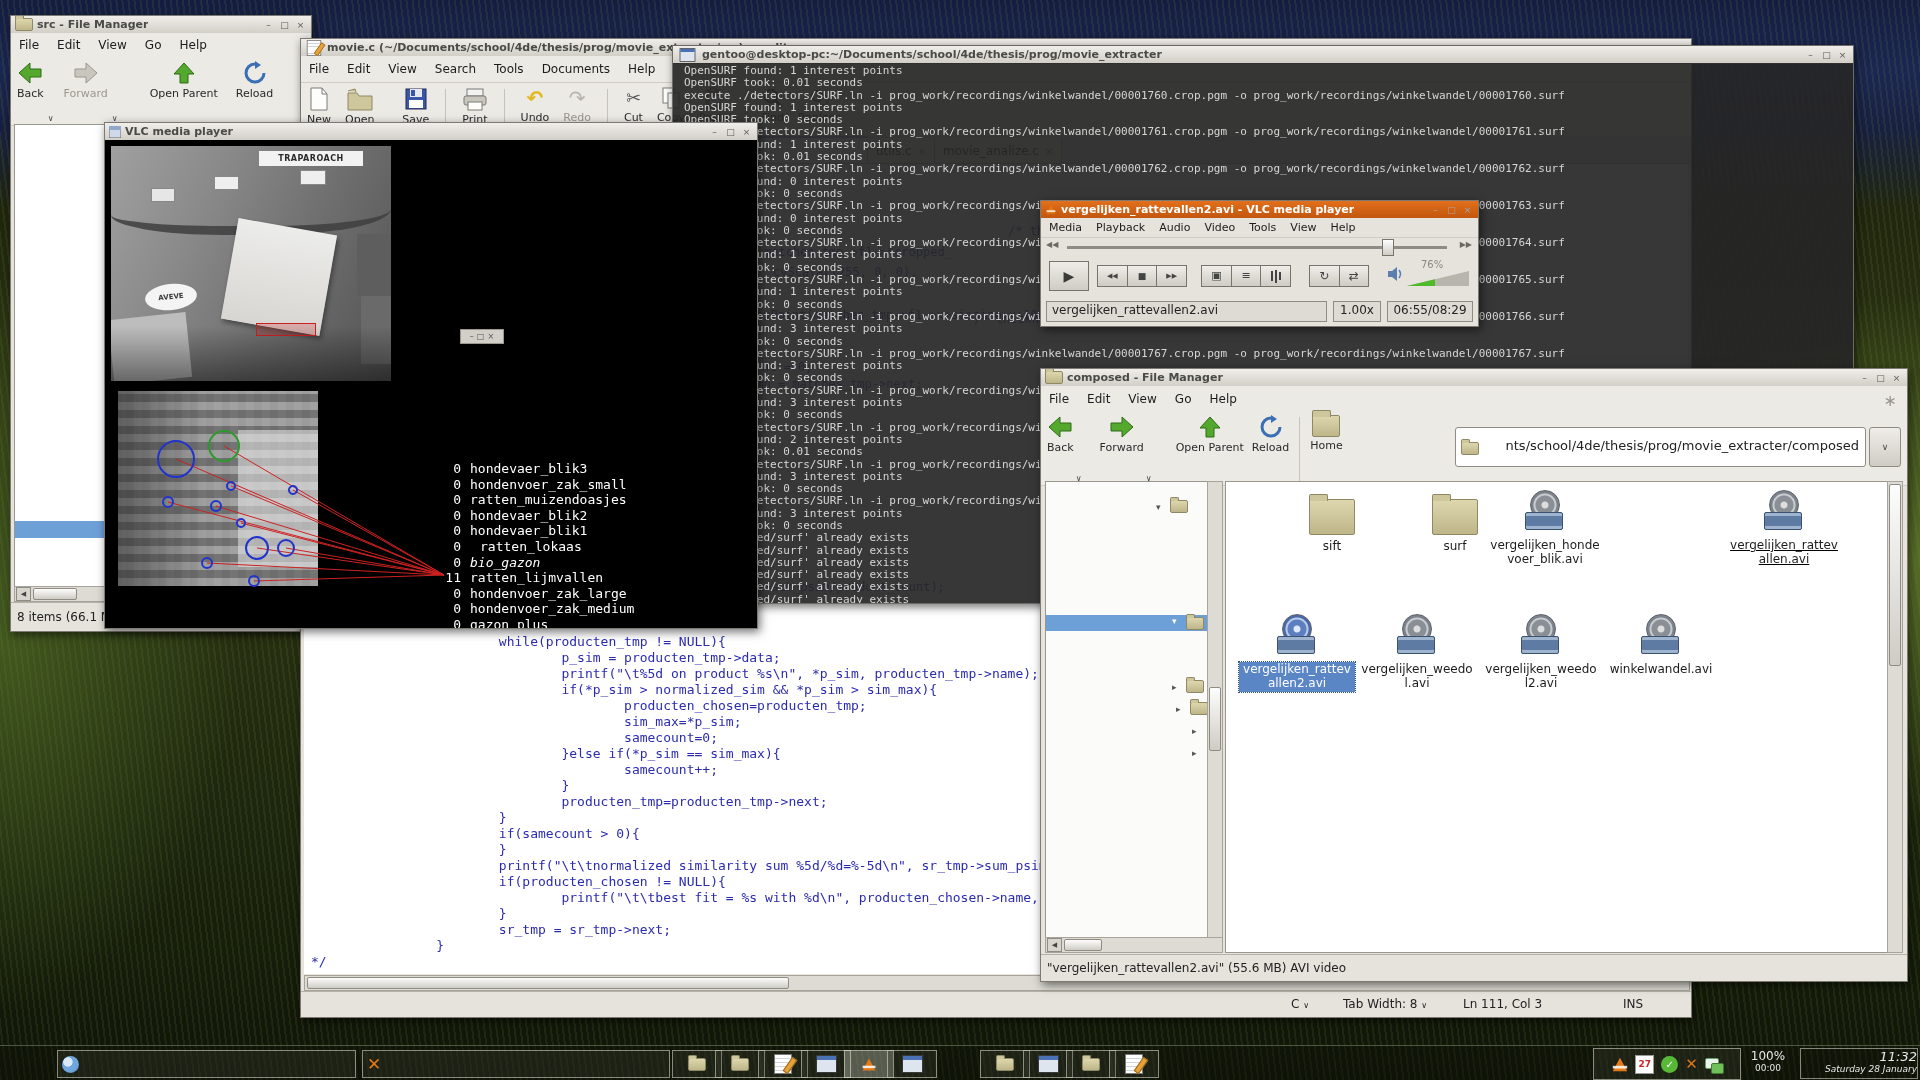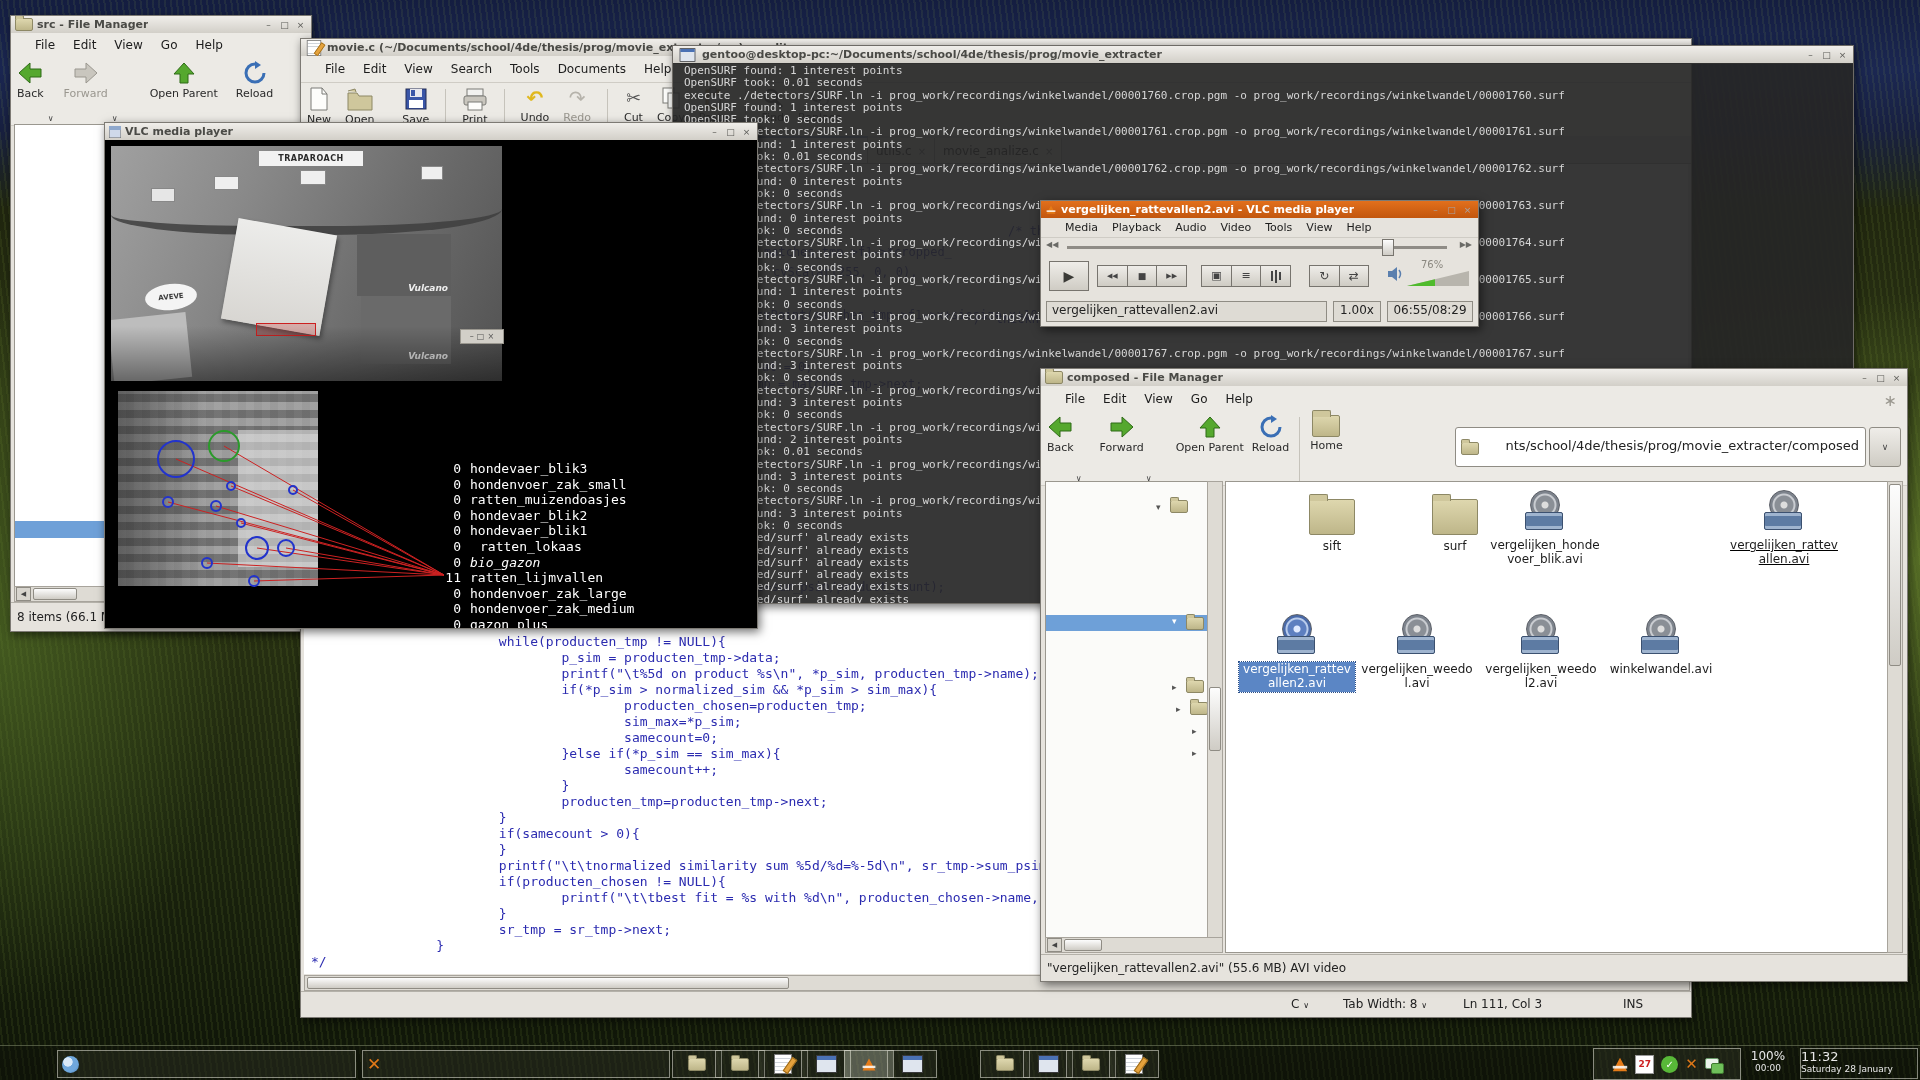--- a/index.html
+++ b/index.html
@@ -9,21 +9,21 @@
       radial-gradient(ellipse 700px 380px at 1915px 560px, rgba(125,160,55,.55), rgba(0,0,0,0) 70%),
       radial-gradient(ellipse 340px 520px at 0px 640px, rgba(95,130,45,.5), rgba(0,0,0,0) 70%),
       repeating-linear-gradient(83deg, rgba(150,180,70,.10) 0 2px, rgba(0,0,0,0) 2px 6px),
       linear-gradient(180deg,#141d40 0,#1b2752 70px,#182040 130px,#20260f 210px,#2c3614 420px,#273012 620px,#1c250e 820px,#131a0a 1000px,#0e1408 1080px);}
   .abs{position:absolute;}
   .win{position:absolute;background:#e6e3dd;border:1px solid #7d7a74;box-shadow:2px 3px 9px rgba(0,0,0,.55);overflow:hidden;}
   .tbar{position:absolute;left:0;top:0;right:0;height:17px;background:linear-gradient(#f0eeea,#d2cfc8);border-bottom:1px solid #a8a49c;display:flex;align-items:center;padding:0 4px;gap:4px;}
   .ttext{font-size:11px;font-weight:bold;color:#4a4a46;white-space:nowrap;overflow:hidden;}
   .tbtns{margin-left:auto;display:flex;gap:3px;}
   .tbtns span{width:13px;height:12px;font-size:9px;line-height:12px;text-align:center;color:#5a5a56;}
-  .mbar{position:absolute;left:0;right:0;height:24px;background:#eceae5;border-bottom:1px solid #cfccc5;display:flex;align-items:center;padding-left:24px;gap:18px;}
+  .mbar{position:absolute;left:0;right:0;height:24px;background:#eceae5;border-bottom:1px solid #cfccc5;display:flex;align-items:center;padding-left:8px;gap:18px;}
   .mitem{font-size:12px;color:#1c1c1c;white-space:nowrap;}
   .tb{position:absolute;left:0;right:0;background:#eceae5;border-bottom:1px solid #cfccc5;display:flex;align-items:flex-start;padding:4px 6px 2px;gap:10px;}
   .tbi{display:flex;flex-direction:column;align-items:center;gap:2px;font-size:11px;color:#2a2a2a;}
   .tbi .lbl{white-space:nowrap;}
   .dis{color:#9a978f;}
   .chev{font-size:8px;color:#444;align-self:flex-end;margin:14px 0 0 -6px;}
   .sep{width:1px;align-self:stretch;background:#c6c3bb;margin:2px 2px;}
   .pane{position:absolute;background:#fff;border:1px solid #9a978f;overflow:hidden;}
   .mono{font-family:"DejaVu Sans Mono",monospace;}
   .scrH{position:absolute;height:14px;background:#dedbd4;border:1px solid #a8a49c;}
@@ -352,21 +352,21 @@
         </svg>
       <span class="ttext">VLC media player</span>
       <span class="tbtns">
           <span>–</span>
           <span>□</span>
           <span>×</span>
         </span>
     </div>
     <div class="abs" style="left:0;top:17px;width:100%;height:488px;background:#000;">
 
-      <div class="abs" style="left:6px;top:6px;width:391px;height:235px;overflow:hidden;background:linear-gradient(115deg,#a0a0a0 0%,#8a8a8a 30%,#6f6f6f 62%,#525252 100%);">
+      <div class="abs" style="left:6px;top:6px;width:280px;height:235px;overflow:hidden;background:linear-gradient(115deg,#a0a0a0 0%,#8a8a8a 30%,#6f6f6f 62%,#525252 100%);">
         <div class="abs" style="left:0;top:28px;width:100%;height:52px;border-bottom:9px solid #3f3f3f;border-radius:0 0 45% 40%/0 0 26px 20px;opacity:.85;"></div>
         <div class="abs" style="left:148px;top:5px;width:104px;height:15px;background:#f2f2f2;display:flex;align-items:center;justify-content:center;">
           <span style="font-size:8px;font-weight:bold;color:#2a2a2a;letter-spacing:.5px;">TRAPAROACH</span>
         </div>
         <div class="abs" style="left:103px;top:30px;width:23px;height:12px;background:#efefef;border:1px solid #888;"></div>
         <div class="abs" style="left:189px;top:24px;width:24px;height:13px;background:#efefef;border:1px solid #888;"></div>
         <div class="abs" style="left:310px;top:20px;width:20px;height:12px;background:#efefef;border:1px solid #888;"></div>
         <div class="abs" style="left:40px;top:42px;width:22px;height:12px;background:#e6e6e6;border:1px solid #888;"></div>
         <div class="abs" style="left:118px;top:80px;width:100px;height:102px;background:linear-gradient(#ececea,#d8d6d2);transform:rotate(10deg);box-shadow:2px 3px 5px rgba(0,0,0,.4);"></div>
         <div class="abs" style="left:246px;top:88px;width:88px;height:56px;background:#5e5e5e;display:flex;align-items:flex-end;justify-content:flex-end;padding:3px;">
@@ -693,19 +693,19 @@
       <span style="font-size:15px;font-weight:bold;color:#e07818;line-height:15px;">✕</span>
       <span class="trayico">
           <span class="abs" style="left:0;top:2px;width:12px;height:9px;background:#eaf3ea;border:1px solid #6a9a6a;border-radius:2px;"></span>
           <span class="abs" style="left:6px;top:7px;width:11px;height:9px;background:#6fc05a;border:1px solid #3f7a30;border-radius:2px;"></span>
         </span>
     </div>
     <div class="abs" style="left:1738px;top:3px;width:60px;text-align:center;color:#e8e8e8;">
       <div style="font-size:12px;">100%</div>
       <div style="font-size:9px;">00:00</div>
     </div>
-    <div class="abs" style="left:1800px;top:2px;width:116px;height:29px;border:1px solid rgba(225,225,215,.55);text-align:left;color:#e8e8e8;">
+    <div class="abs" style="left:1800px;top:2px;width:116px;height:29px;border:1px solid rgba(225,225,215,.55);text-align:right;color:#e8e8e8;font-style:italic;">
       <div style="font-size:13px;line-height:15px;">11:32</div>
       <div style="font-size:9px;">Saturday 28 January</div>
     </div>
   </div>
 
 </div>
 
 </body></html>

